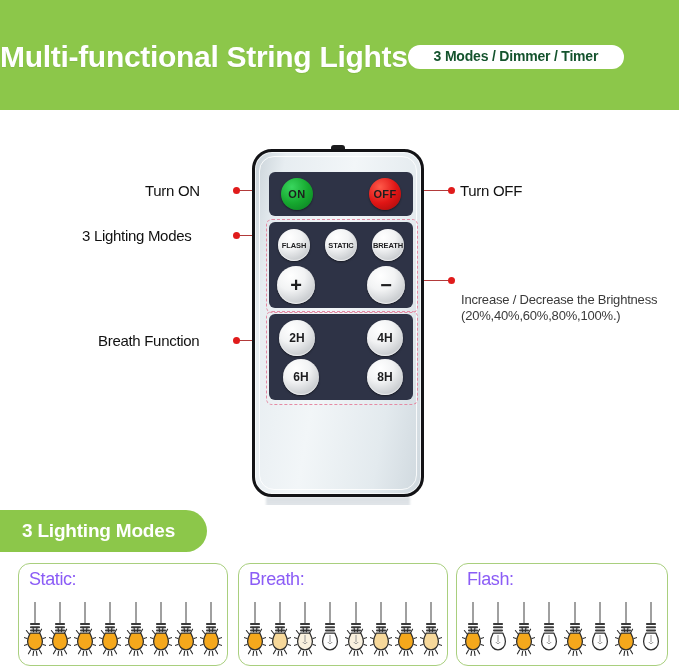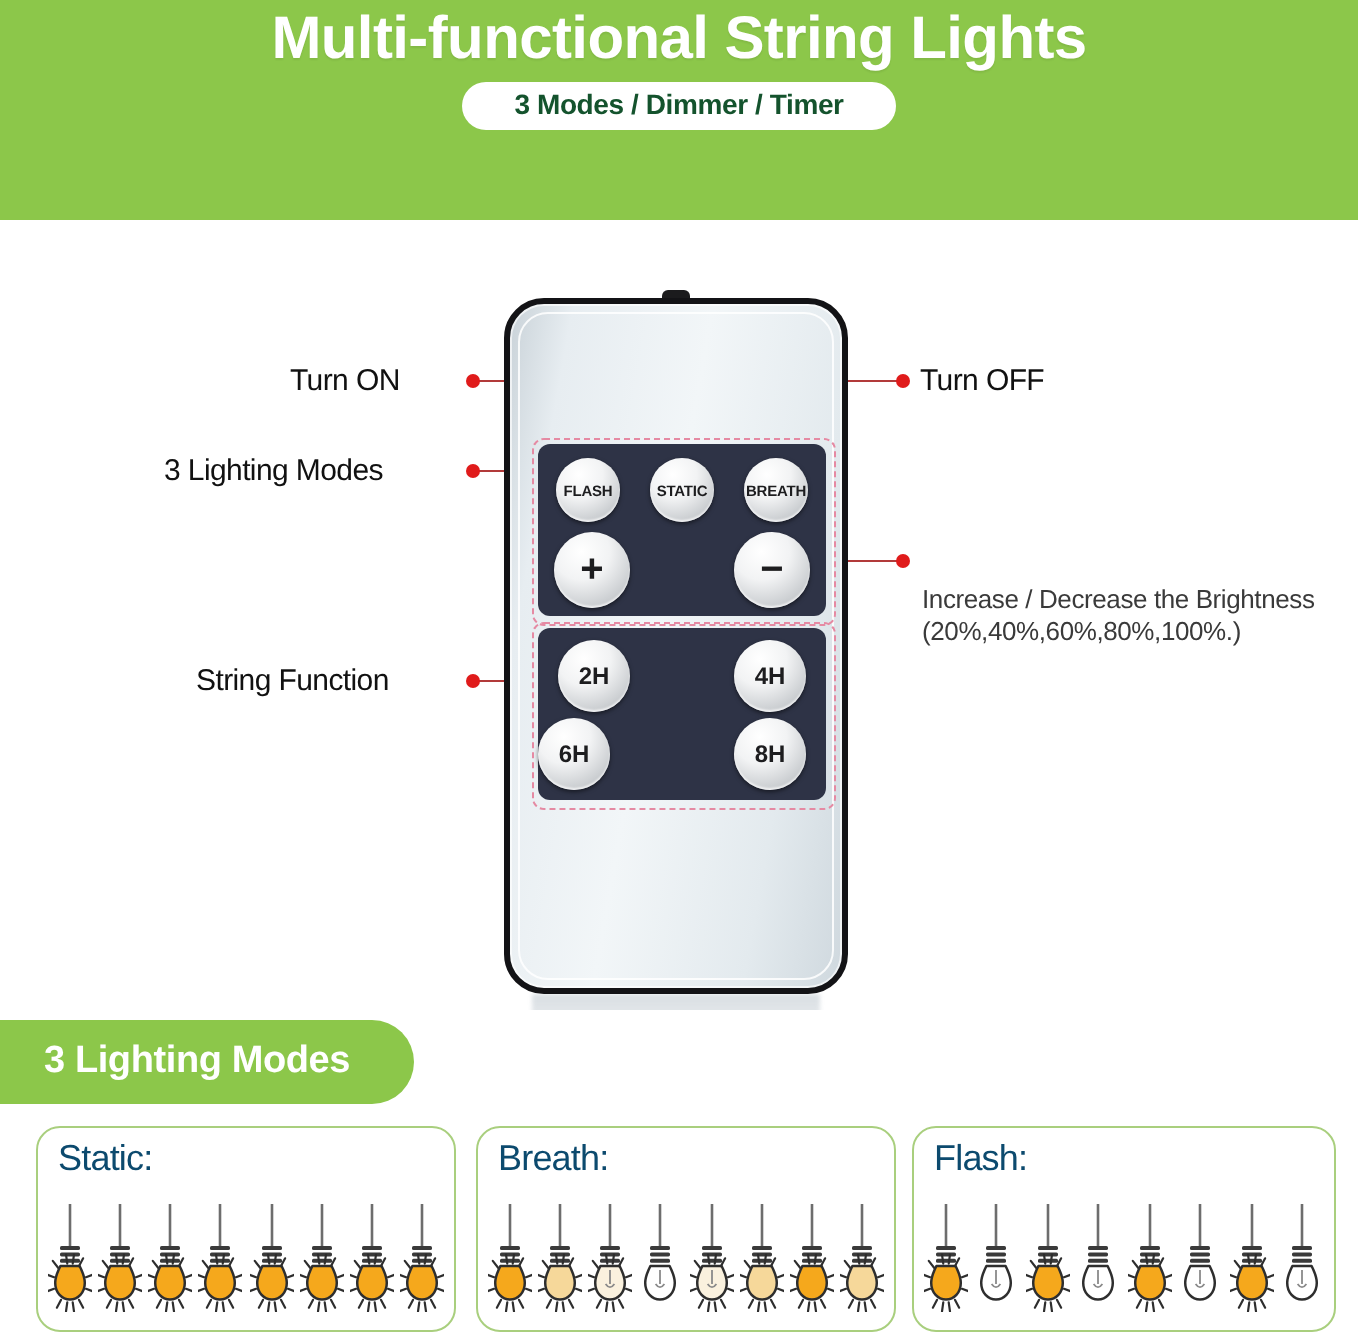--- a/index.html
+++ b/index.html
@@ -7,21 +7,21 @@
     width:679px;height:672px;position:relative;overflow:hidden;
     background:#ffffff;
     font-family:"Liberation Sans","DejaVu Sans",sans-serif;
     -webkit-font-smoothing:antialiased;
   }
 
   
   .header{
     position:absolute;left:0;top:0;width:679px;height:110px;
     background:#8cc74a;
-    display:flex;flex-direction:column;align-items:center;justify-content:flex-start;
+    display:flex;flex-direction:row;align-items:center;justify-content:flex-start;
   }
   .header-title{
     margin-top:3px;
     font-size:30px;font-weight:bold;color:#ffffff;
     letter-spacing:-0.3px;white-space:nowrap;
     text-shadow:0 1px 1px rgba(0,0,0,.07);
   }
   .header-pill{
     margin-top:4px;
     background:#ffffff;border-radius:22px;
@@ -102,21 +102,21 @@
   .mode-static{left:56px;}
   .mode-breath{left:103px;}
 
   .pm-btn{width:38px;height:38px;top:44px;font-size:20px;}
   .pm-plus{left:8px;}
   .pm-minus{left:98px;}
 
   .timer-btn{width:36px;height:36px;font-size:12px;}
   .t-2h{left:10px;top:6px;}
   .t-4h{left:98px;top:6px;}
-  .t-6h{left:0;top:45px;}
+  .t-6h{left:14px;top:45px;}
   .t-8h{left:98px;top:45px;}
 
   
   .callout-label{
     position:absolute;font-size:15px;color:#111111;white-space:nowrap;letter-spacing:-0.3px;
   }
   .callout-sub{
     position:absolute;font-size:13px;color:#3a3a3a;white-space:nowrap;letter-spacing:-0.2px;
   }
   .lead-line{position:absolute;height:1px;background:#b23a3a;}
@@ -135,21 +135,21 @@
   .mode-box{
     position:absolute;top:58px;height:103px;
     border:1px solid #a9cf7e;border-radius:12px;box-sizing:border-box;background:#fff;
   }
   .box-static{left:18px;width:210px;}
   .box-breath{left:238px;width:210px;}
   .box-flash{left:456px;width:212px;}
 
   .mode-box-title{
     position:absolute;left:10px;top:5px;
-    font-size:18px;color:#0c4a6e;letter-spacing:-0.4px;
+    font-size:18px;color:#8b5cf6;letter-spacing:-0.4px;
   }
   .bulb-row{
     position:absolute;left:3px;right:3px;top:38px;height:58px;
     display:flex;align-items:flex-start;justify-content:space-around;
   }
   .bulb{position:relative;width:22px;height:54px;}
 </style>
 </head>
 <body>
 
@@ -161,40 +161,44 @@
 <div class="stage">
 
   <div class="callout-label" style="left:145px;top:72px;">Turn ON</div>
   <div class="lead-line" style="left:237px;top:80px;width:36px;"></div>
   <div class="lead-dot" style="left:233px;top:77px;"></div>
 
   <div class="callout-label" style="left:82px;top:117px;">3 Lighting Modes</div>
   <div class="lead-line" style="left:237px;top:125px;width:36px;"></div>
   <div class="lead-dot" style="left:233px;top:122px;"></div>
 
-  <div class="callout-label" style="left:98px;top:222px;">String Function</div>
+  <div class="callout-label" style="left:98px;top:222px;">Breath Function</div>
   <div class="lead-line" style="left:237px;top:230px;width:36px;"></div>
   <div class="lead-dot" style="left:233px;top:227px;"></div>
 
   <div class="lead-line" style="left:420px;top:80px;width:32px;"></div>
   <div class="lead-dot" style="left:448px;top:77px;"></div>
   <div class="callout-label" style="left:460px;top:72px;">Turn OFF</div>
 
   <div class="lead-line" style="left:420px;top:170px;width:32px;"></div>
   <div class="lead-dot" style="left:448px;top:167px;"></div>
   <div class="callout-sub" style="left:461px;top:182px;">Increase / Decrease the Brightness</div>
   <div class="callout-sub" style="left:461px;top:198px;">(20%,40%,60%,80%,100%.)</div>
 
   <div class="remote-wrap">
     <div class="ir-nub"></div>
     <div class="remote-reflection"></div>
 
     <div class="remote">
       <div class="remote-inner-edge"></div>
 
+      <div class="panel panel-power">
+        <div class="btn-power btn-on">ON</div>
+        <div class="btn-power btn-off">OFF</div>
+      </div>
 
       <div class="panel panel-modes">
         <div class="btn-silver mode-btn mode-flash">FLASH</div>
         <div class="btn-silver mode-btn mode-static">STATIC</div>
         <div class="btn-silver mode-btn mode-breath">BREATH</div>
         <div class="btn-silver pm-btn pm-plus">+</div>
         <div class="btn-silver pm-btn pm-minus">−</div>
       </div>
 
       <div class="panel panel-timer">

